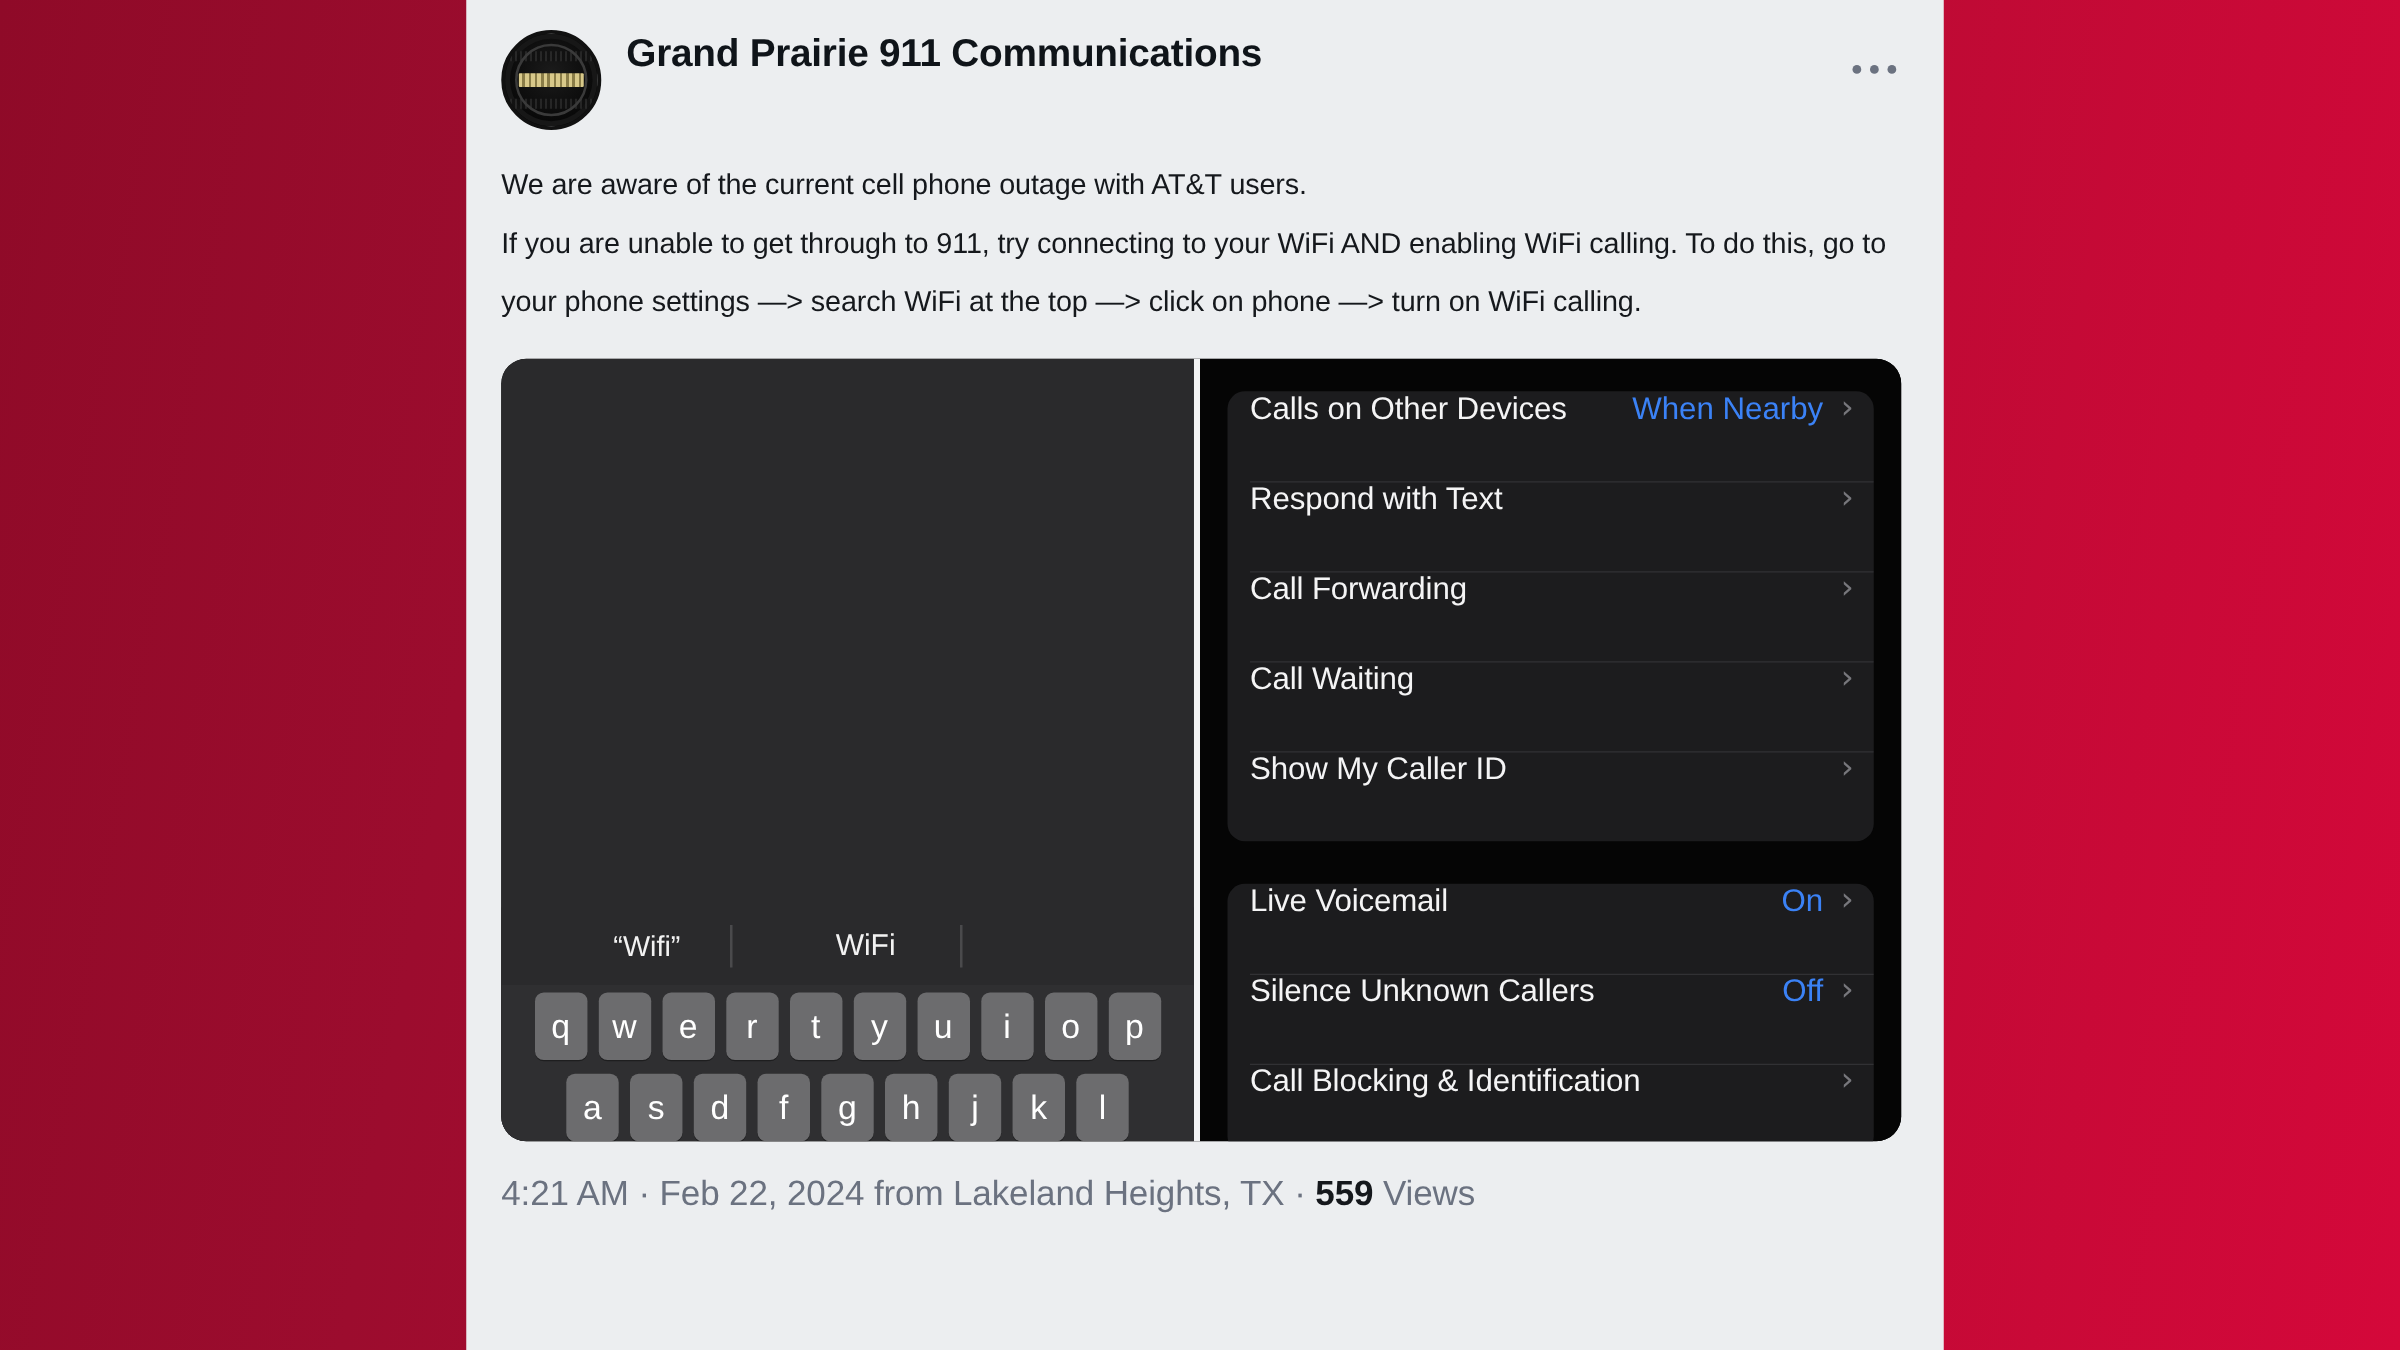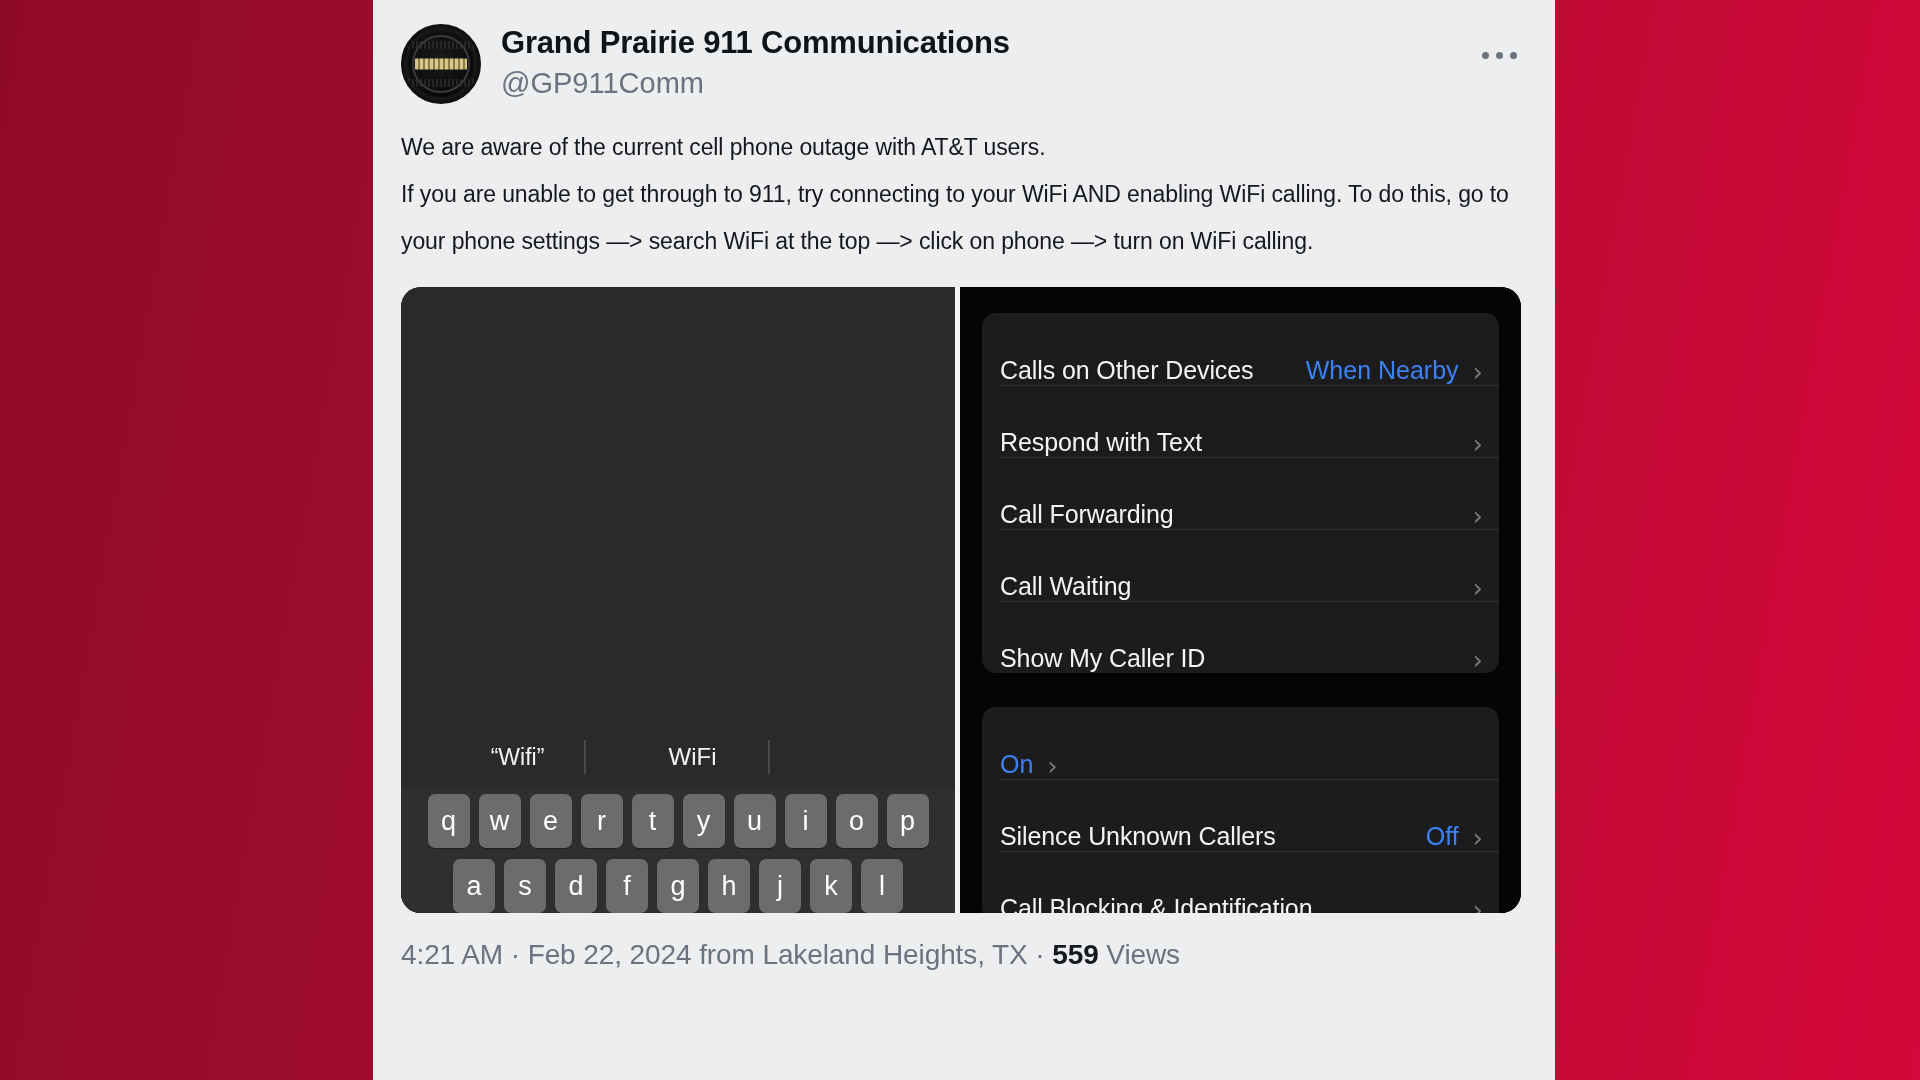--- a/index.html
+++ b/index.html
@@ -210,21 +210,21 @@
 
   
   .settings-card {
     background: #1c1c1e;
     border-radius: 14px;
     overflow: hidden;
   }
   .settings-card + .settings-card { margin-top: 34px; }
   .setting-row {
     display: flex;
-    align-items: flex-end;
+    align-items: flex-start;
     height: 72px;
     padding: 0 16px 0 18px;
     position: relative;
     color: #f4f4f5;
     font-size: 25px;
   }
   .setting-row + .setting-row::before {
     content: "";
     position: absolute;
     left: 18px;
@@ -264,21 +264,20 @@
 
     <div class="tweet-header">
       <div class="avatar">
         <div class="tiny-top"></div>
         <div class="tiny-bot"></div>
         <div class="ring"></div>
         <div class="band"></div>
       </div>
       <div class="name-block">
         <div class="display-name">Grand Prairie 911 Communications</div>
-        <div class="handle">@GP911Comm</div>
       </div>
       <div class="more-dots">
         <span></span>
         <span></span>
         <span></span>
       </div>
     </div>
 
     <div class="tweet-body">We are aware of the current cell phone outage with AT&amp;T users.
 If you are unable to get through to 911, try connecting to your WiFi AND enabling WiFi calling. To do this, go to your phone settings —&gt; search WiFi at the top —&gt; click on phone —&gt; turn on WiFi calling.</div>
@@ -343,20 +342,21 @@
               <div class="setting-label">Call Waiting</div>
               <div class="chevron">›</div>
             </div>
             <div class="setting-row">
               <div class="setting-label">Show My Caller ID</div>
               <div class="chevron">›</div>
             </div>
           </div>
         <div class="settings-card">
             <div class="setting-row">
+              <div class="setting-label">Live Voicemail</div>
               <div class="setting-value">On</div>
               <div class="chevron">›</div>
             </div>
             <div class="setting-row">
               <div class="setting-label">Silence Unknown Callers</div>
               <div class="setting-value">Off</div>
               <div class="chevron">›</div>
             </div>
             <div class="setting-row">
               <div class="setting-label">Call Blocking &amp; Identification</div>

